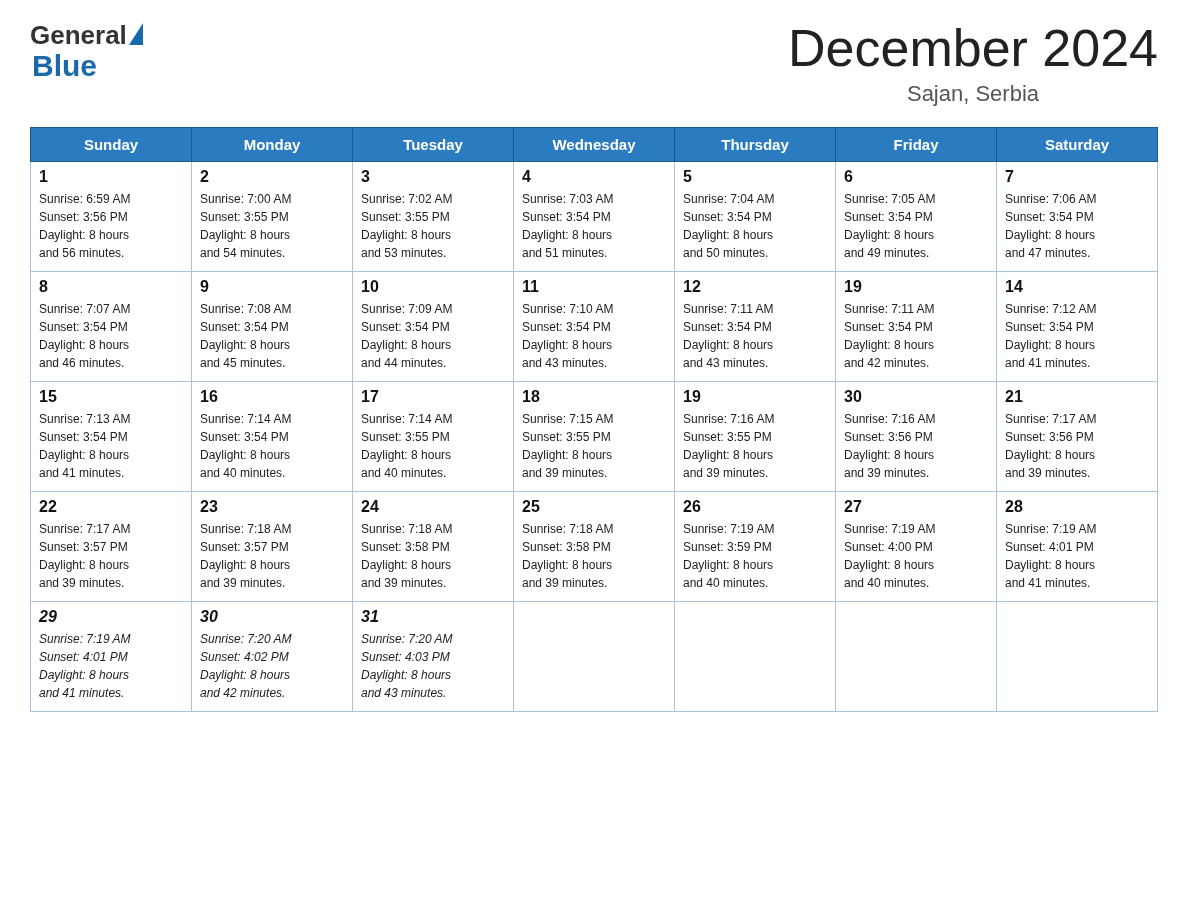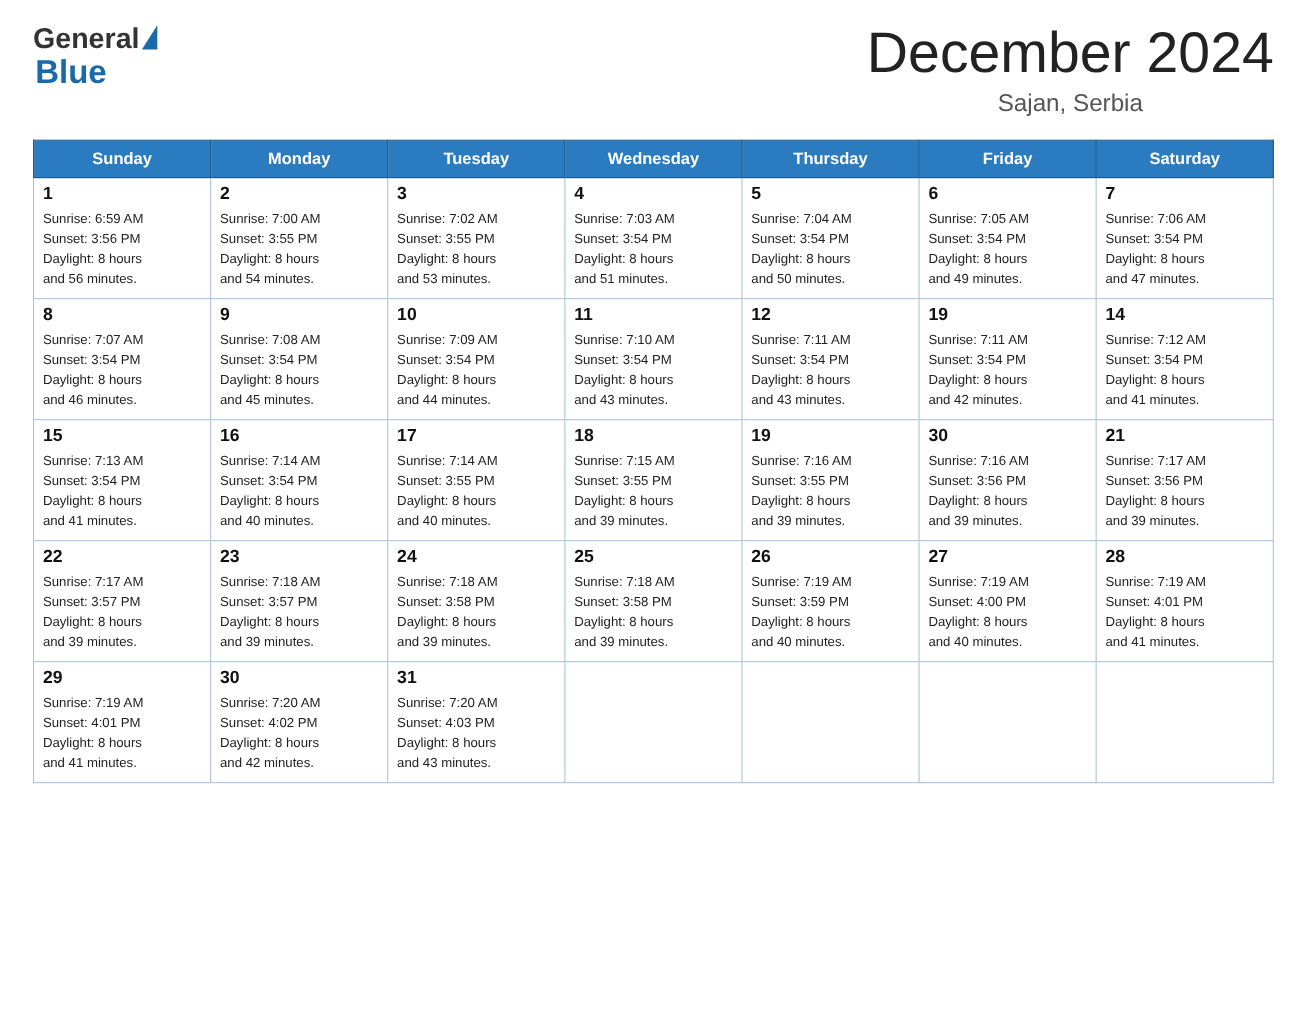--- a/index.html
+++ b/index.html
@@ -95,20 +95,21 @@
       margin-bottom: 4px;
       display: block;
     }
     .day-info {
       font-size: 12px;
       line-height: 1.5;
       color: #222;
     }
     .last-row td {
       border-bottom: 2px solid #2a7bbf;
+      font-style: italic;
     }
     .row-border-top td {
       border-top: 2px solid #2a7bbf;
     }
   </style>
 </head>
 <body>
 
 <div class="header">
   <div class="logo">

